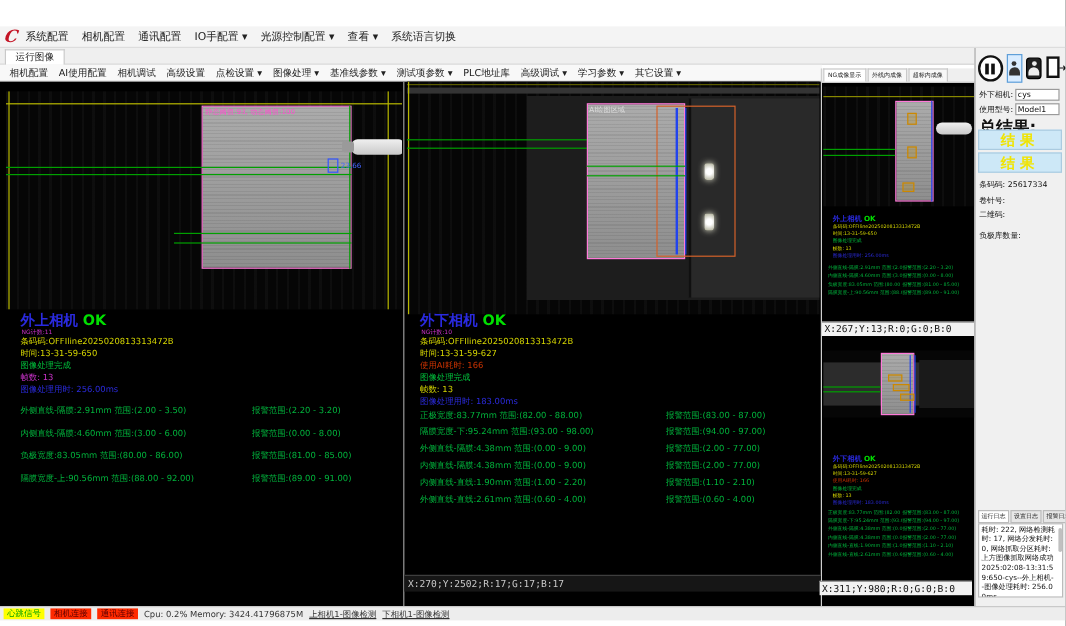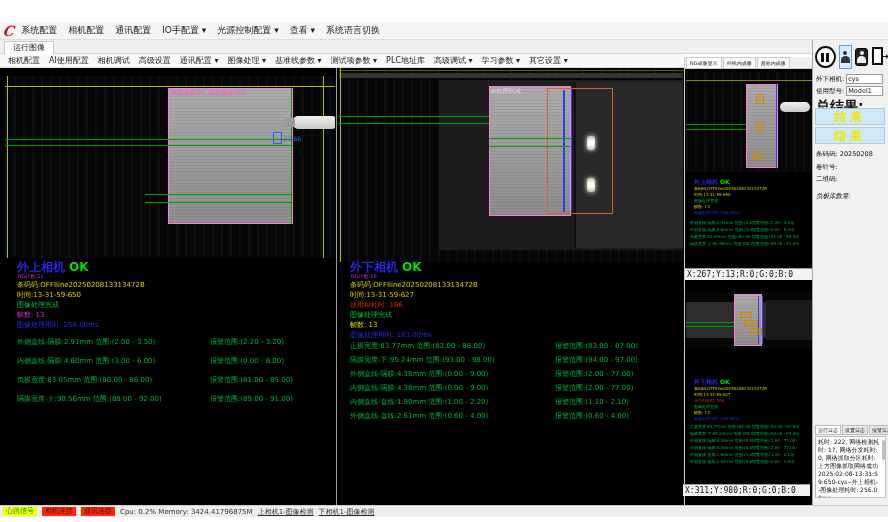--- a/index.html
+++ b/index.html
@@ -121,21 +121,21 @@
 
   <div class="tabrow">
     <div class="runtab">运行图像</div>
   </div>
 
   <div class="toolbar">
     <span class="tool-item">相机配置</span>
     <span class="tool-item">AI使用配置</span>
     <span class="tool-item">相机调试</span>
     <span class="tool-item">高级设置</span>
-    <span class="tool-item">通讯配置 ▾</span>
+    <span class="tool-item">点检设置 ▾</span>
     <span class="tool-item">图像处理 ▾</span>
     <span class="tool-item">基准线参数 ▾</span>
     <span class="tool-item">测试项参数 ▾</span>
     <span class="tool-item">PLC地址库</span>
     <span class="tool-item">高级调试 ▾</span>
     <span class="tool-item">学习参数 ▾</span>
     <span class="tool-item">其它设置 ▾</span>
   </div>
 
   <div class="main"></div>
@@ -235,20 +235,21 @@
       <span>报警范围:(2.00 - 77.00)</span>
     </div>
   <div class="meas-row" style="left:350px; top:397px;">
       <span style="width:205px">内侧直线-直线:1.90mm 范围:(1.00 - 2.20)</span>
       <span>报警范围:(1.10 - 2.10)</span>
     </div>
   <div class="meas-row" style="left:350px; top:411px;">
       <span style="width:205px">外侧直线-直线:2.61mm 范围:(0.60 - 4.00)</span>
       <span>报警范围:(0.60 - 4.00)</span>
     </div>
+  <div class="coord-strip" style="left:337px; top:479px; width:347px;">X:270;Y:2502;R:17;G:17;B:17</div>
 
   <div class="prev-col-bg"></div>
   <div class="prev-tabs">
     <div class="prev-tab active">NG成像显示</div>
     <div class="prev-tab">外线内成像</div>
     <div class="prev-tab">超标内成像</div>
   </div>
 
   <div class="cam-img" style="left:686px; top:72px; width:126px; height:100px;">
     <div class="streaks"></div>
@@ -366,24 +367,24 @@
       <span class="slabel">外下相机:</span>
       <input class="sinput" value="cys" style="">
     </div>
     <div class="srow" style="top:46px;">
       <span class="slabel">使用型号:</span>
       <input class="sinput" value="Model1" style="">
     </div>
     <div class="total-label" style="top:58px;">总结果:</div>
     <div class="result-box" style="top:68px;">结果</div>
     <div class="result-box" style="top:87px;">结果</div>
-    <div class="side-small" style="top:110px;">条码码: 20250208</div>
+    <div class="side-small" style="top:110px;">条码码: 25617334</div>
     <div class="side-small" style="top:123px;">卷针号:</div>
     <div class="side-small" style="top:135px;">二维码:</div>
-    <div class="side-small" style="top:152px;font-style:italic;">负极库数量:</div>
+    <div class="side-small" style="top:152px;">负极库数量:</div>
     <div class="log-tabs" style="top:385px;">
       <span class="log-tab active">运行日志</span>
       <span class="log-tab">设置日志</span>
       <span class="log-tab">报警日志</span>
     </div>
     <div class="log-box" style="top:396px;">耗时: 222, 网络检测耗时: 17, 网络分发耗时: 0, 网络抓取分区耗时: 上方图像抓取网络成功 2025:02:08-13:31:59:650-cys--外上相机--图像处理耗时: 256.00ms</div>
     <div class="log-scroll" style="top:400px;"></div>
   </div>
 
   <div class="statusbar">

